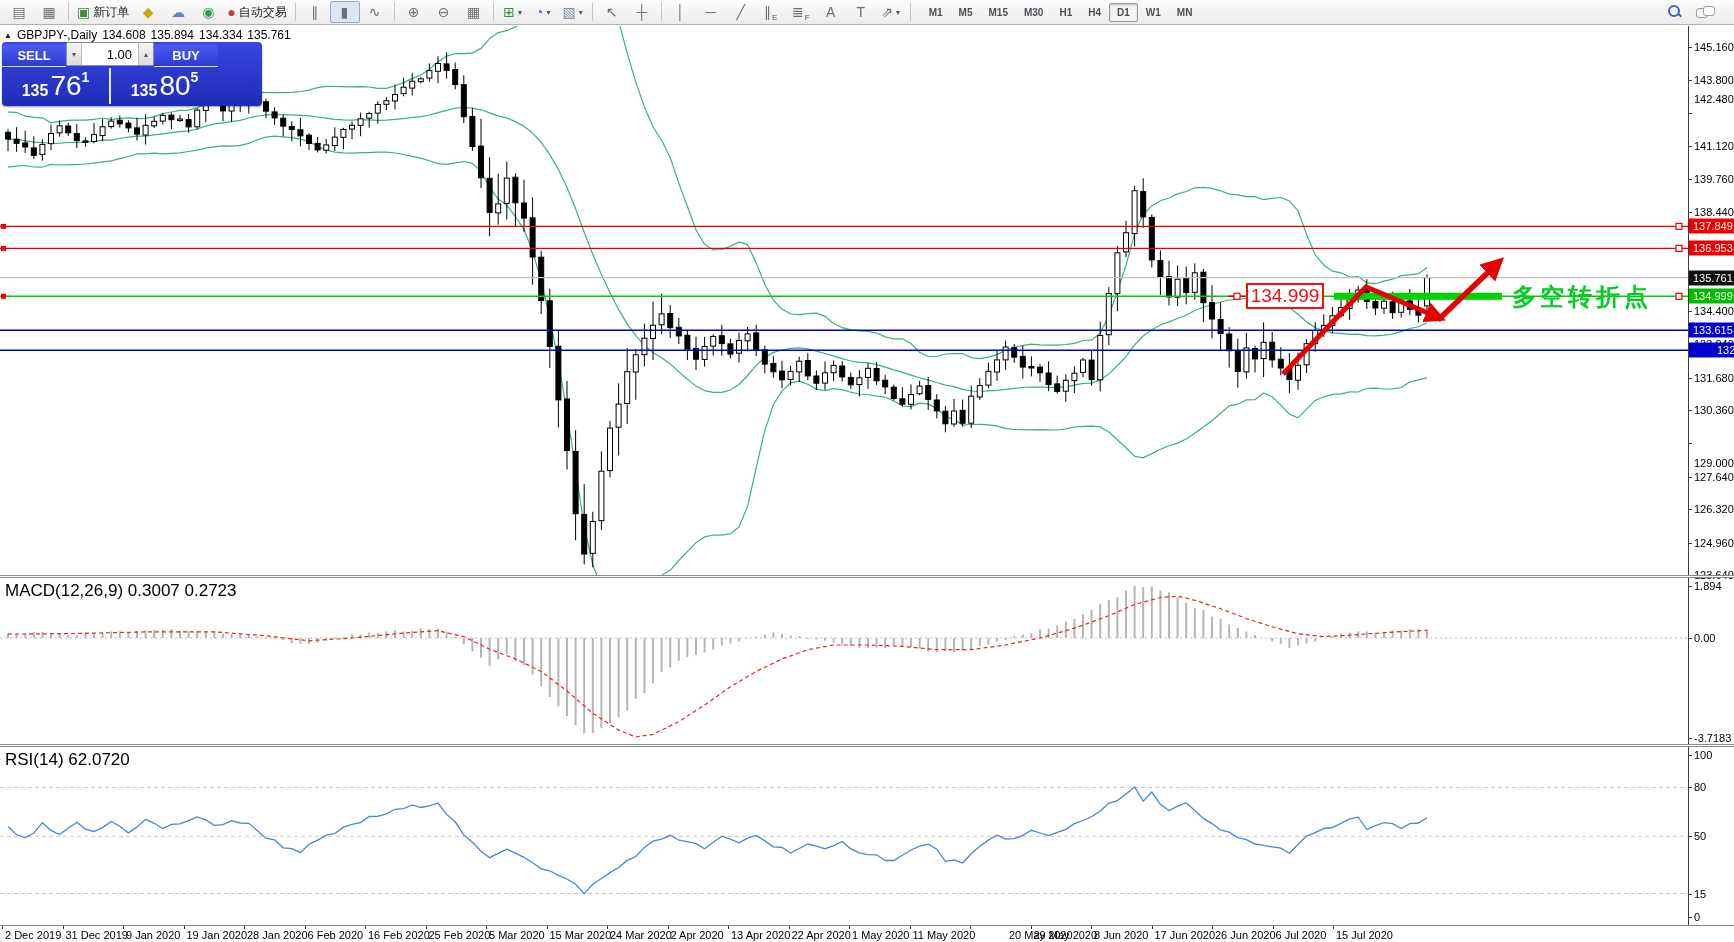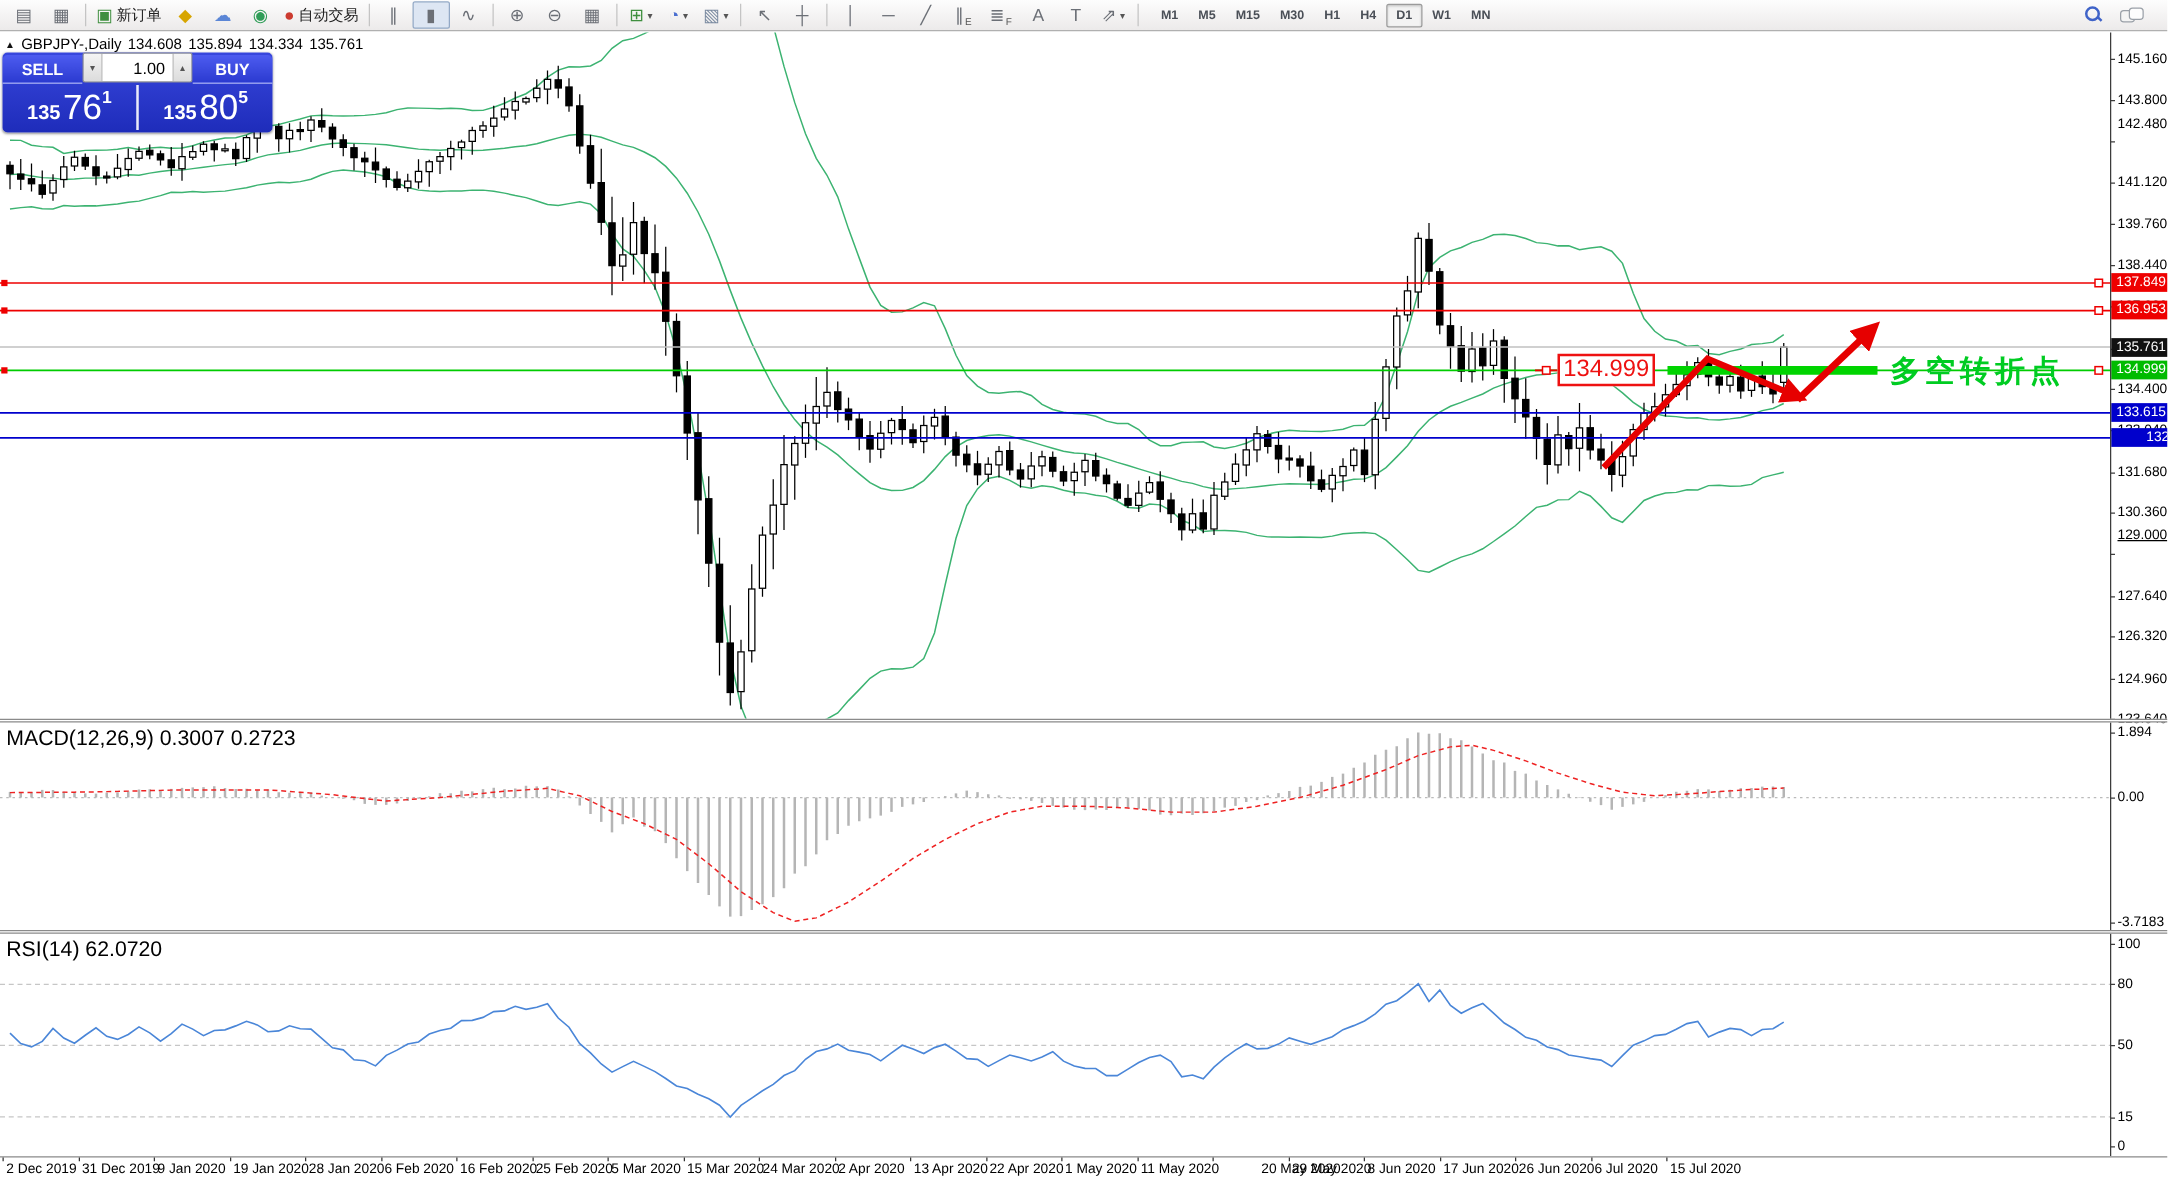--- a/index.html
+++ b/index.html
@@ -39,21 +39,21 @@
   .ptag{position:absolute;left:1689px;width:45px;height:15px;line-height:15px;font-size:11px;color:#fff;
         padding-left:4px;box-sizing:border-box;transform:translateY(-50%);z-index:5;}
   .dlab{position:absolute;top:929px;font-size:11px;color:#000;white-space:nowrap;z-index:9;}
   .dtk{position:absolute;top:926px;width:1px;height:3px;background:#333;z-index:9;}
   .indlab{position:absolute;left:5px;font-size:17px;color:#000;z-index:6;}
 
   .chart-title{position:absolute;left:4px;top:28px;font-size:12px;color:#000;z-index:10;display:flex;gap:5px;align-items:center;}
   .chart-title .tri{font-size:8px;color:#111;}
 
   
-  .widget{position:absolute;left:2px;top:42px;width:216px;height:64px;z-index:20;
+  .widget{position:absolute;left:2px;top:42px;width:260px;height:64px;z-index:20;
           border-radius:4px;background:linear-gradient(#3847dd,#1e2cba);box-shadow:0 1px 2px rgba(0,0,0,.4);text-decoration:underline;}
   .wtop{position:absolute;left:0;top:0;width:216px;height:24px;display:flex;}
   .wbtn{width:64px;height:22px;margin-top:2px;display:flex;align-items:center;justify-content:center;
         color:#fff;font-size:13px;font-weight:bold;background:linear-gradient(#4d5cf0,#2b3ad0);
         border-bottom:1px solid rgba(255,255,255,.8);}
   .wbtn.sell{border-top-left-radius:4px;}
   .wbtn.buy{border-top-right-radius:4px;}
   .wvol{width:88px;height:24px;background:#fff;border:1px solid #8d9097;border-radius:2px;box-sizing:border-box;
         display:flex;align-items:stretch;overflow:hidden;}
   .spin{width:14px;background:linear-gradient(#f4f4f4,#dcdcdc);color:#555;font-size:8px;display:flex;
@@ -807,21 +807,21 @@
     <div class="atick" style="top: 278.612px;">135.720</div>
     <div class="tkm" style="top: 310.999px;"></div>
     <div class="atick" style="top: 310.999px;">134.400</div>
     <div class="tkm" style="top: 344.366px;"></div>
     <div class="atick" style="top: 344.366px;">133.040</div>
     <div class="tkm" style="top: 377.734px;"></div>
     <div class="atick" style="top: 377.734px;">131.680</div>
     <div class="tkm" style="top: 410.12px;"></div>
     <div class="atick" style="top: 410.12px;">130.360</div>
     <div class="tkm" style="top: 443.488px;"></div>
-    <div class="atick" style="top: 428px; text-decoration: underline;">129.000</div>
+    <div class="atick" style="top: 463px;">129.000</div>
     <div class="tkm" style="top: 476.855px;"></div>
     <div class="atick" style="top: 476.855px;">127.640</div>
     <div class="tkm" style="top: 509.241px;"></div>
     <div class="atick" style="top: 509.241px;">126.320</div>
     <div class="tkm" style="top: 542.609px;"></div>
     <div class="atick" style="top: 542.609px;">124.960</div>
     <div class="tkm" style="top: 574.995px;"></div>
     <div class="atick" style="top: 574.995px;">123.640</div>
     <div class="ptag" style="top: 226.377px; background: rgb(238, 0, 0);">137.849</div>
     <div class="ptag" style="top: 248.361px; background: rgb(238, 0, 0);">136.953</div>

